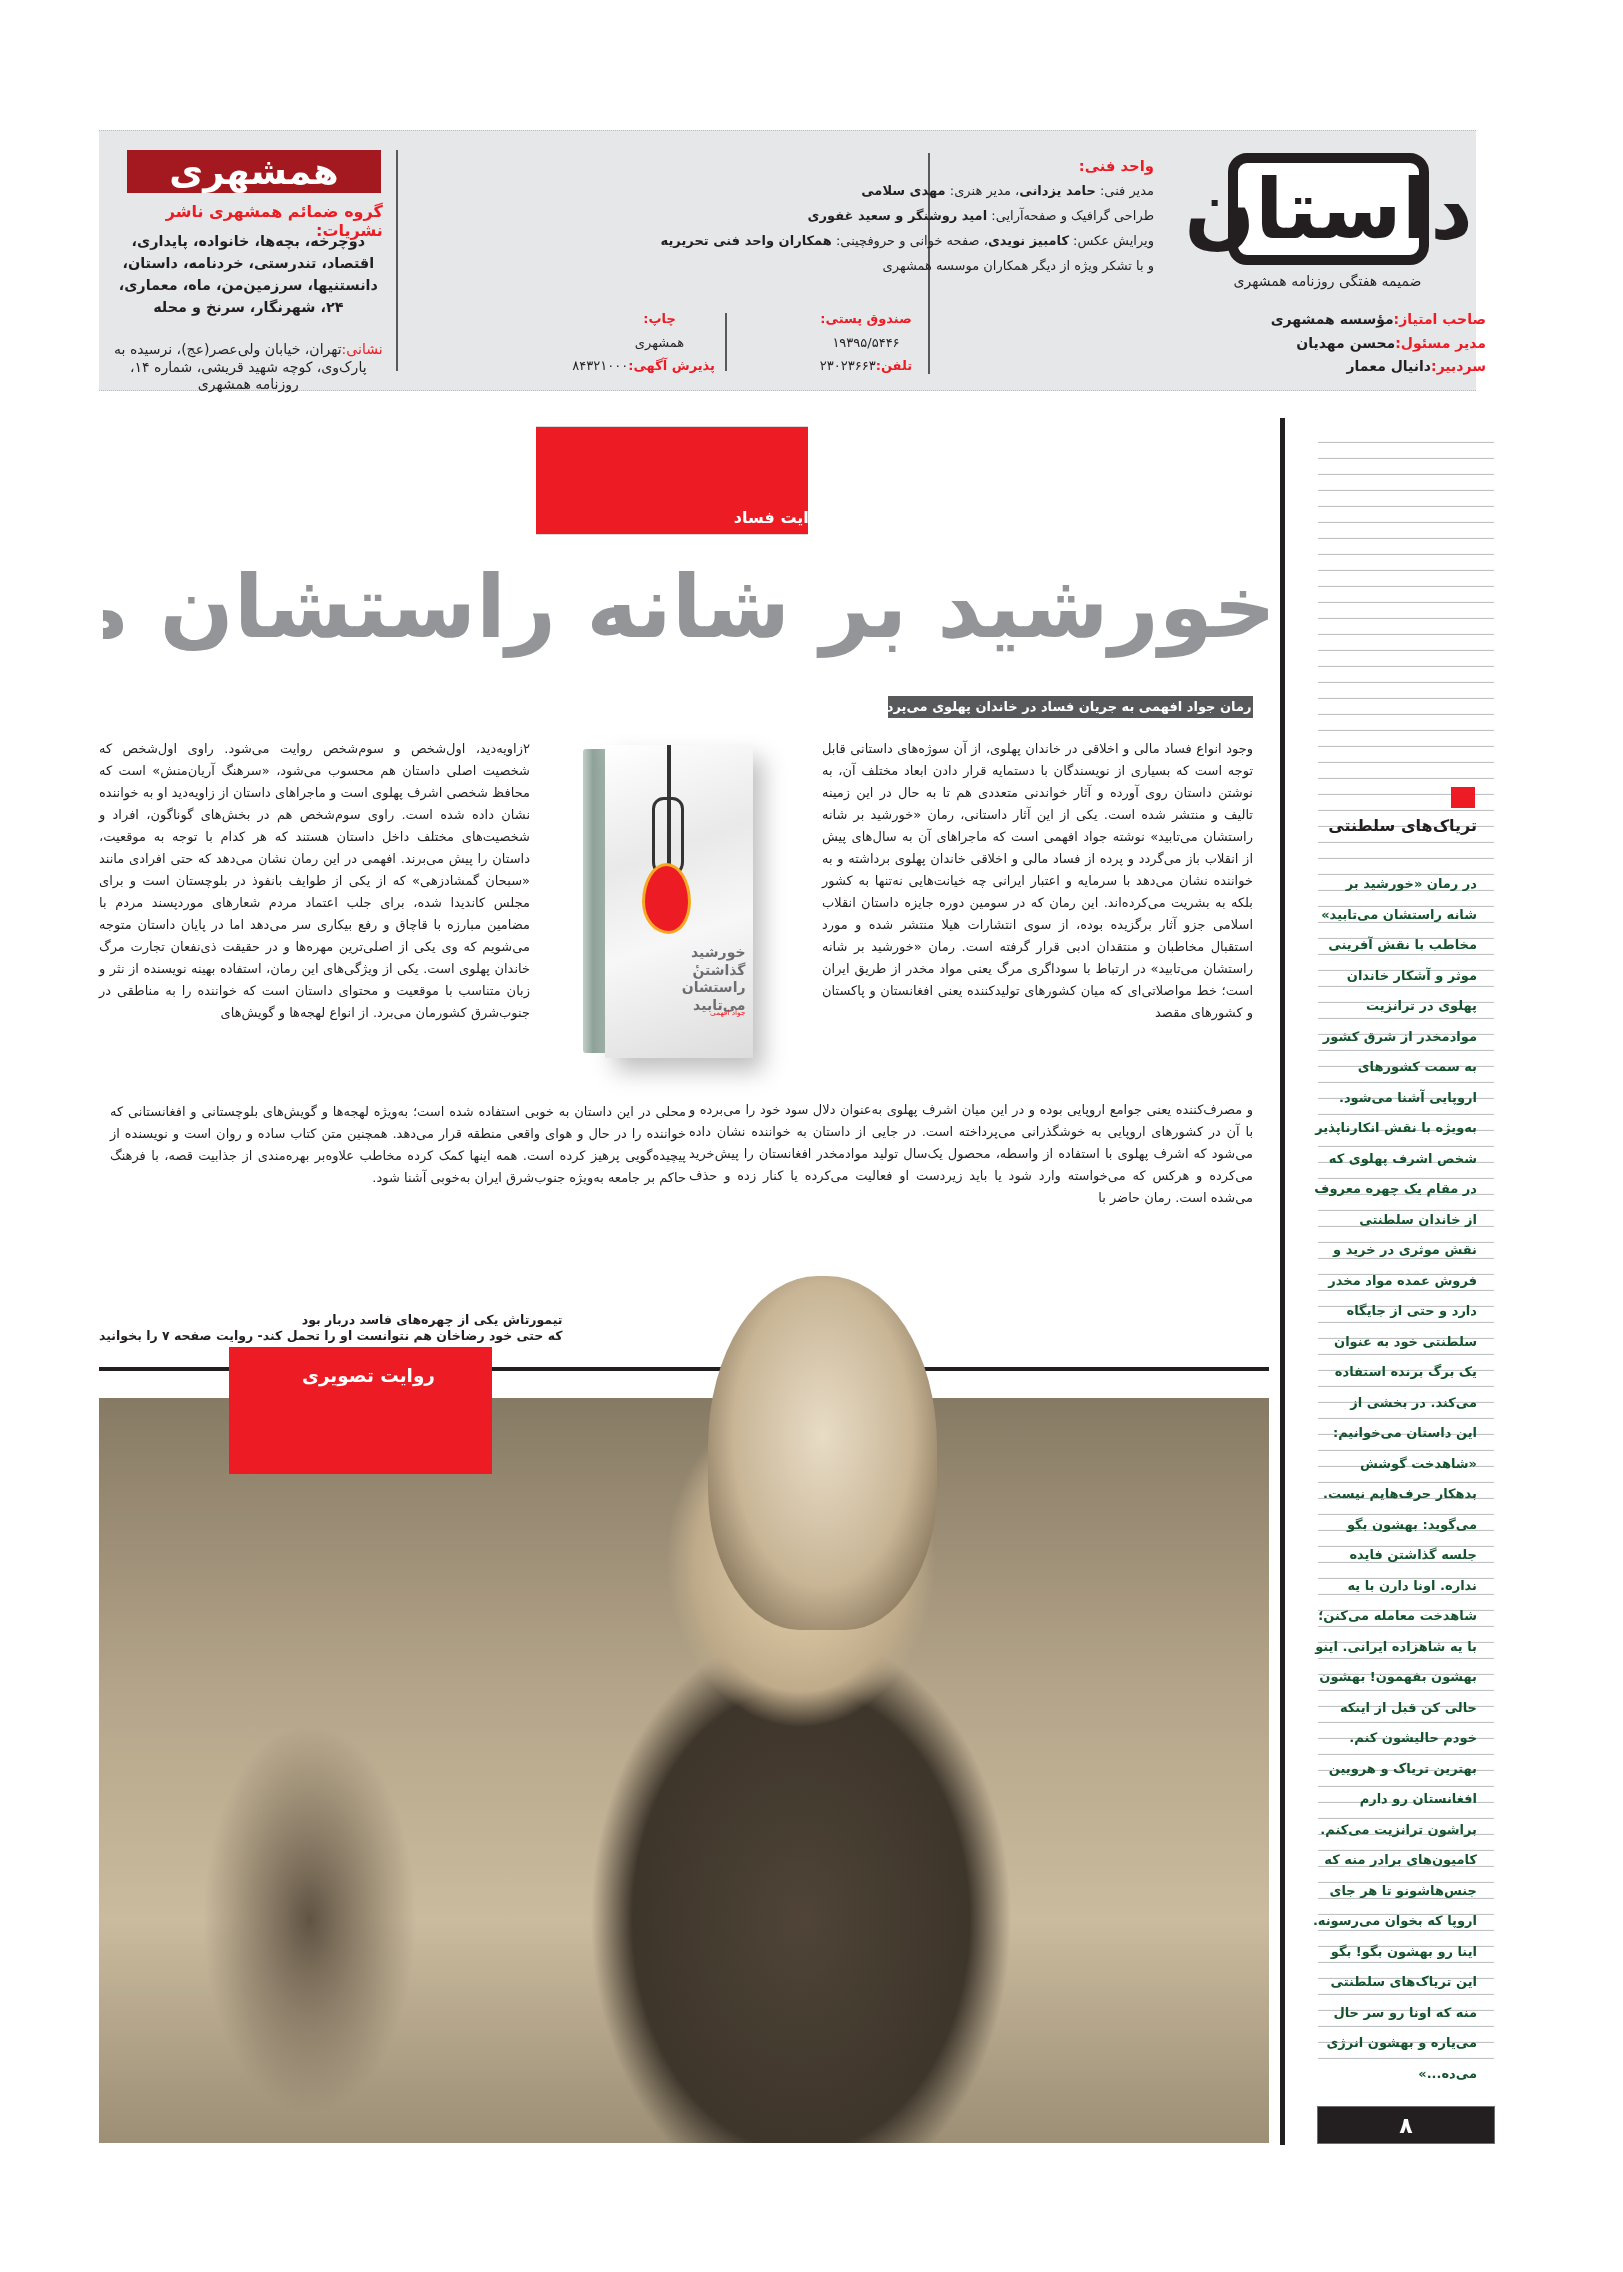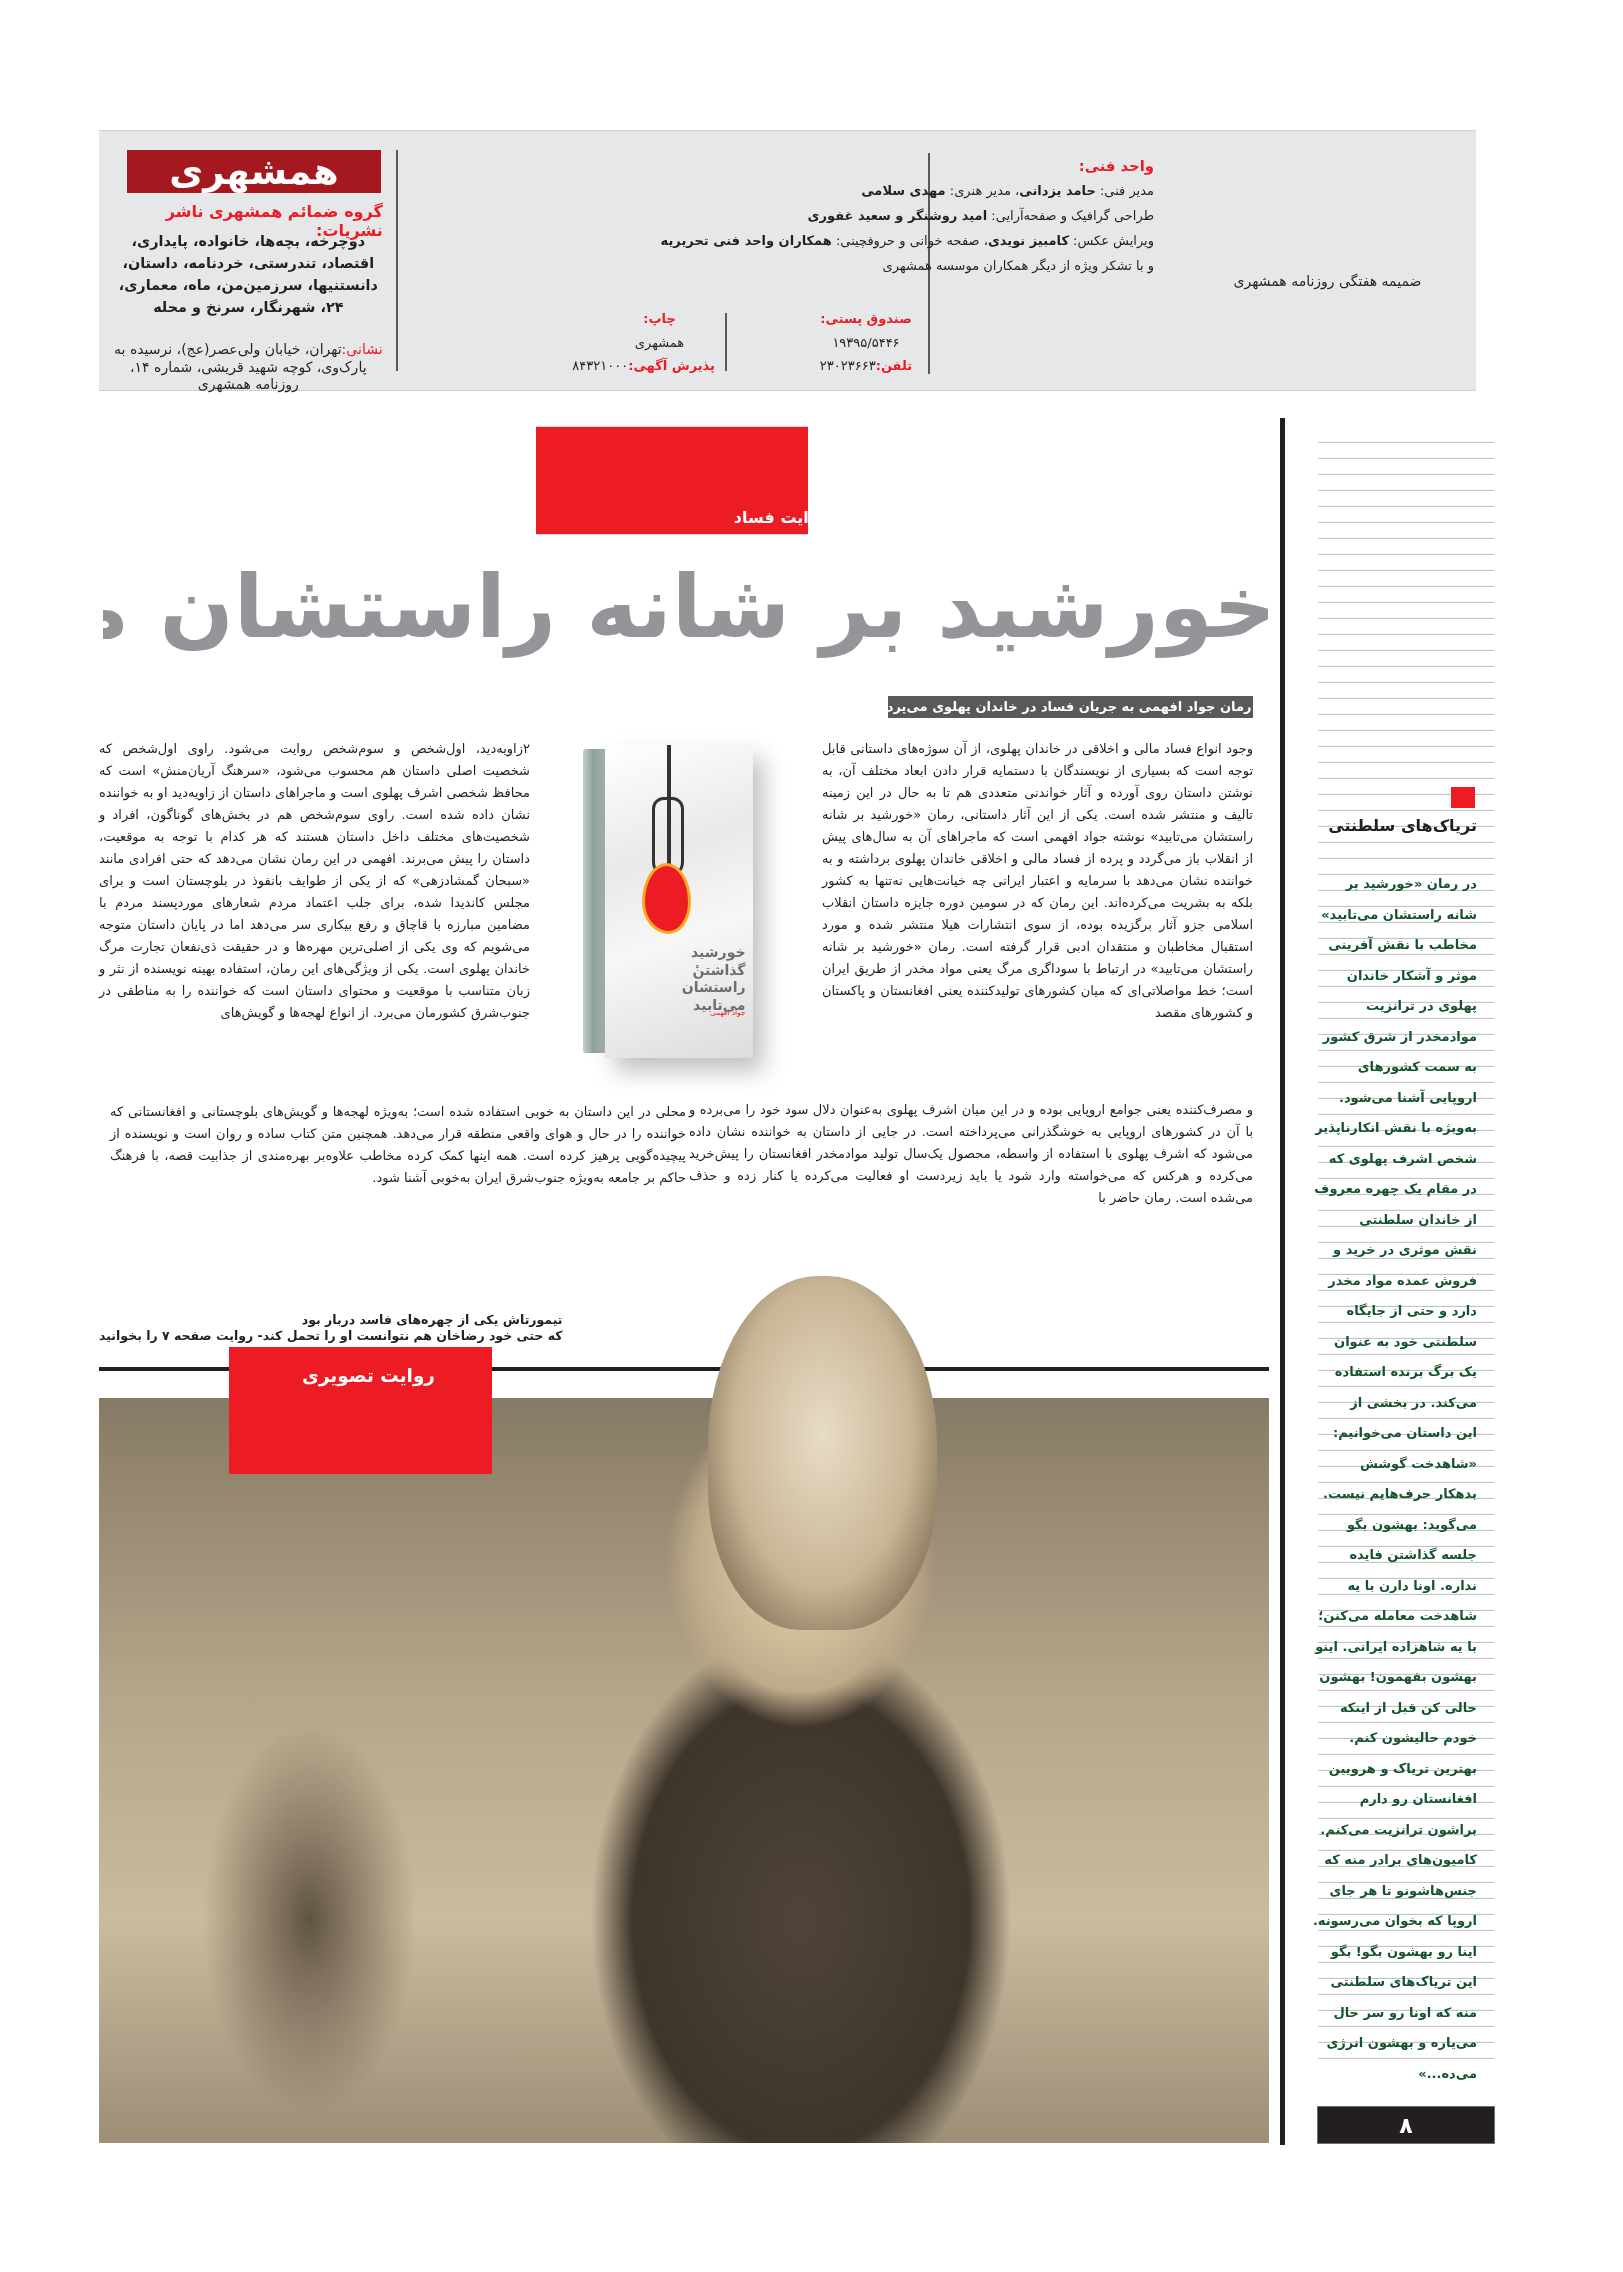--- a/index.html
+++ b/index.html
@@ -105,22 +105,30 @@
   .side-body { position: absolute; left: 1318px; top: 869px; width: 159px; text-align: right; font-weight: bold; font-size: 13px; line-height: 30.5px; color: #14532d; white-space: nowrap; }
   .side-body div { height: 30.5px; }
 
   .page-num-box { position: absolute; left: 1317px; top: 2106px; width: 178px; height: 38px; background: #231f20; border: 0.7px solid #6d6e71; }
   .page-num { position: absolute; top: 5.9px; left: 0; width: 100%; text-align: center; color: #fff; font-weight: bold; font-size: 22px; line-height: 26.6px; }
 </style>
 </head>
 <body>
 
 <header class="masthead">
+  <div class="logo-box">
+    <span class="logo-text">داستان</span>
+  </div>
   <div class="logo-sub">ضمیمه هفتگی روزنامه همشهری</div>
 
+  <div class="credits-r">
+    <div><span class="lbl">صاحب امتیاز:</span><span>مؤسسه همشهری</span></div>
+    <div><span class="lbl">مدیر مسئول:</span><span>محسن مهدیان</span></div>
+    <div><span class="lbl">سردبیر:</span><span>دانیال معمار</span></div>
+  </div>
 
   <div class="mh-divider" style="left:829px; top:22px; height:221px;"></div>
 
   <div class="tech-block">
     <div class="tech-title">واحد فنی:</div>
     <div><span>مدیر فنی: </span><b>حامد یزدانی</b><span>، مدیر هنری: </span><b>مهدی سلامی</b></div>
     <div><span>طراحی گرافیک و صفحه‌آرایی: </span><b>امید روشنگر و سعید غفوری</b></div>
     <div style="white-space:nowrap;"><span>ویرایش عکس: </span><b>کامبیز نویدی</b><span>، صفحه خوانی و حروفچینی: </span><b>همکاران واحد فنی تحریریه</b></div>
     <div><span>و با تشکر ویژه از دیگر همکاران موسسه همشهری</span></div>
   </div>

